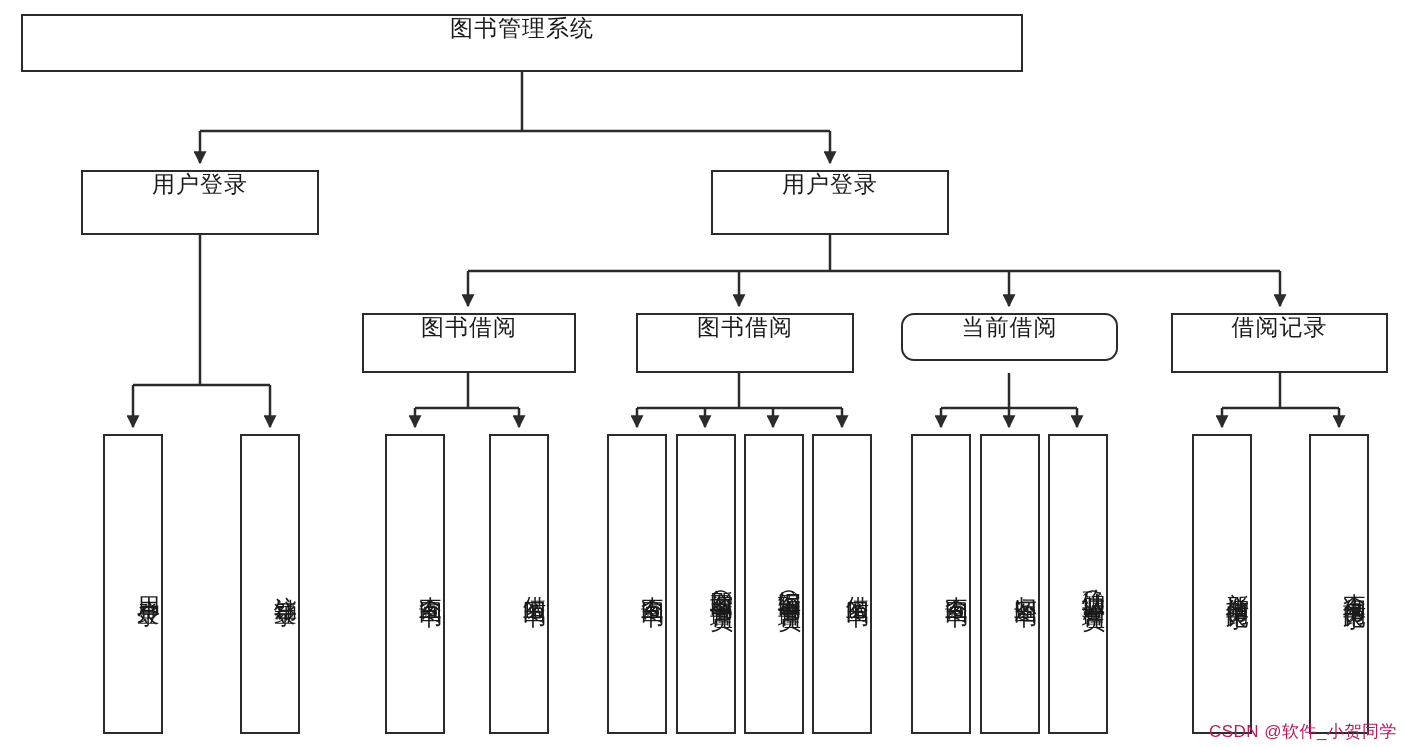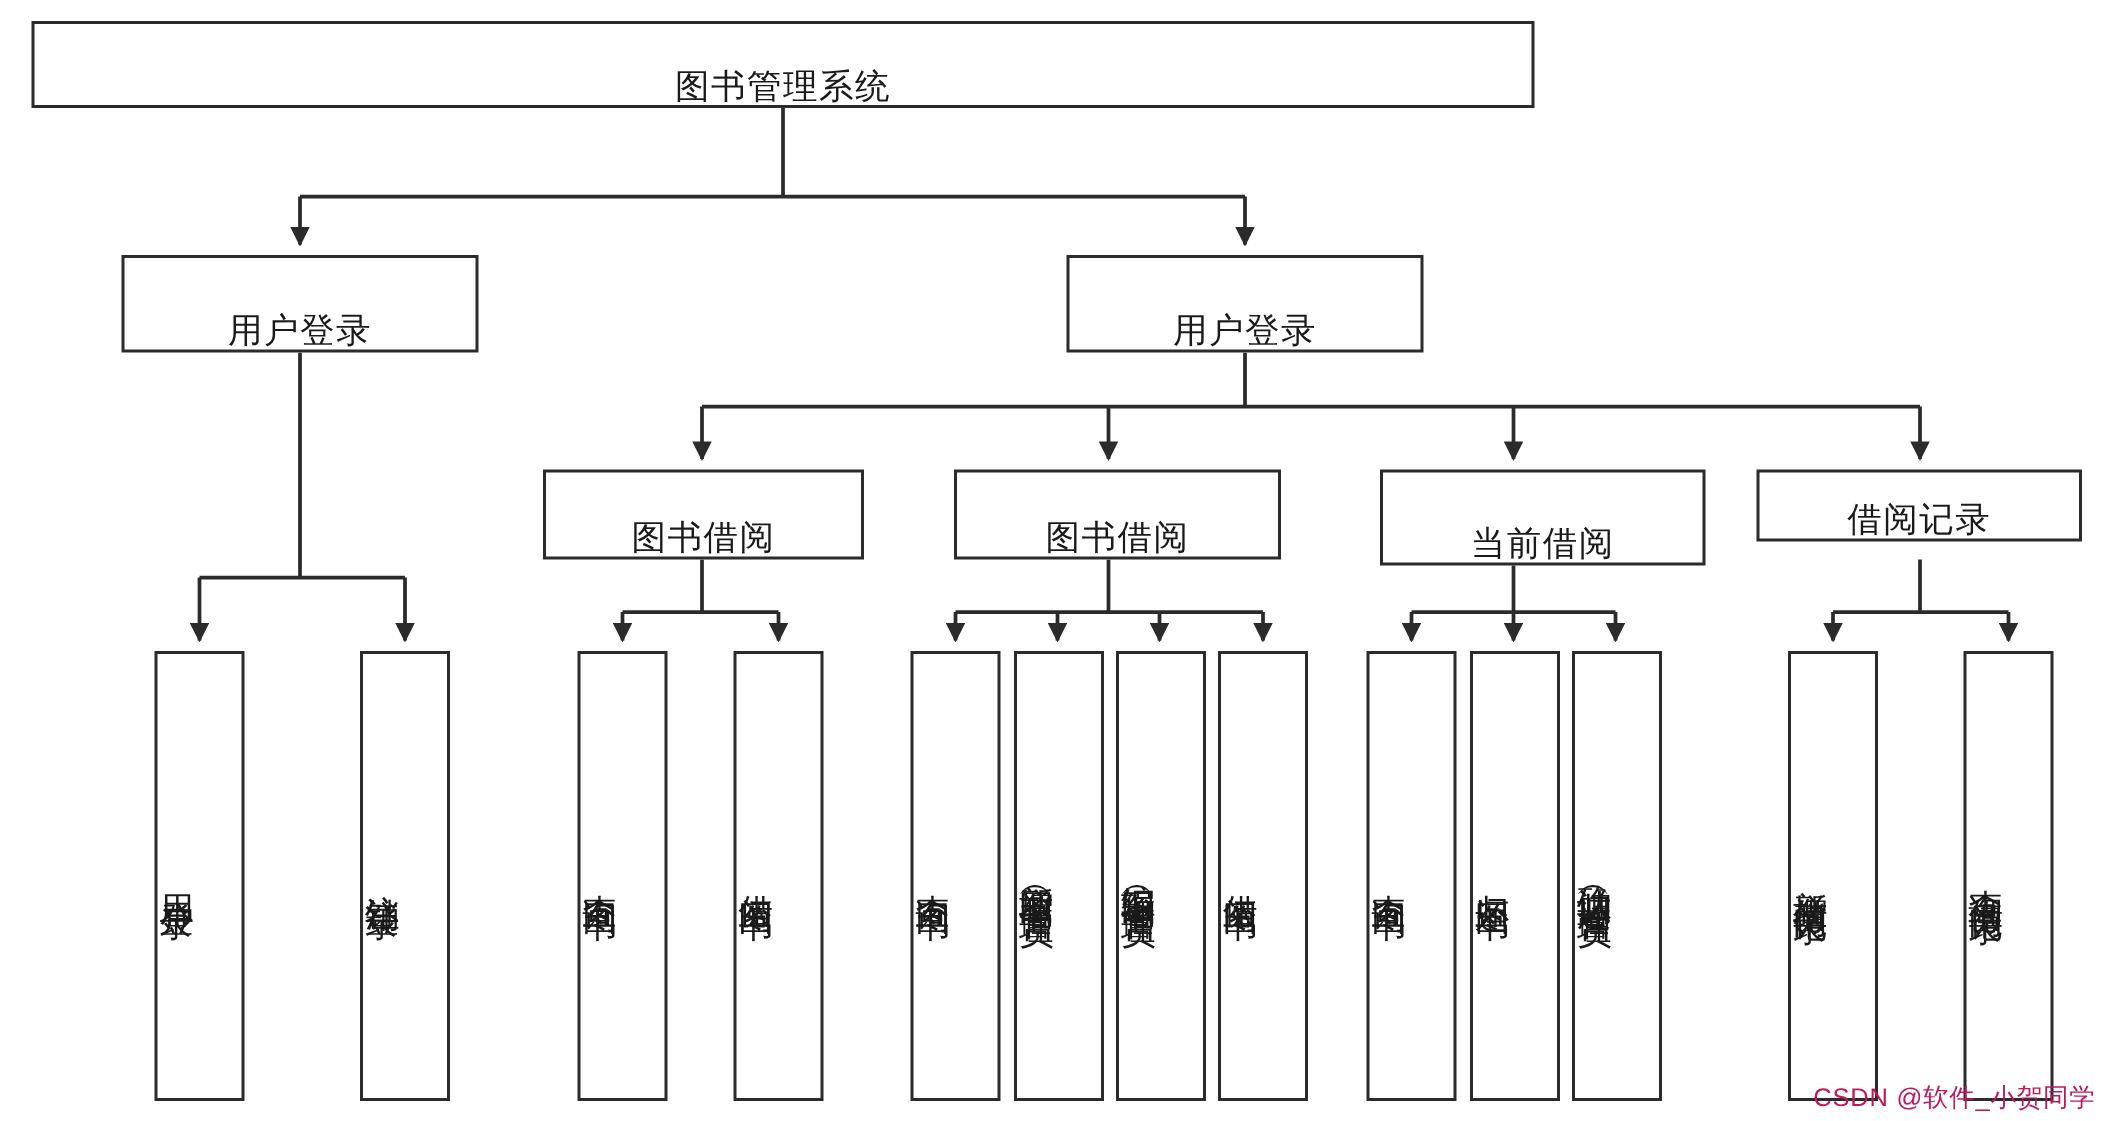--- a/index.html
+++ b/index.html
@@ -24,21 +24,21 @@
     width: 1405px;
     height: 747px;
     pointer-events: none;
   }
   .node {
     position: absolute;
     box-sizing: border-box;
     border: 2.5px solid #2b2b2b;
     background: #ffffff;
     display: flex;
-    align-items: flex-end;
+    align-items: flex-start;
     justify-content: center;
     color: #1a1a1a;
   }
   .node.h {
     font-size: 23px;
     letter-spacing: 1px;
     line-height: 1.1;
   }
   .node.v {
     writing-mode: vertical-rl;
@@ -130,24 +130,24 @@
   <div class="node h" style="left:711px; top:170px; width:238px; height:65px;">
     <span>用户登录</span>
   </div>
 
   <div class="node h" style="left:362px; top:313px; width:214px; height:60px;">
     <span>图书借阅</span>
   </div>
   <div class="node h" style="left:636px; top:313px; width:218px; height:60px;">
     <span>图书借阅</span>
   </div>
-  <div class="node h" style="left:920px; top:313px; width:217px; height:64px;">
+  <div class="node h" style="left:901px; top:313px; width:217px; height:48px;border-radius:13px;">
     <span>当前借阅</span>
   </div>
-  <div class="node h" style="left:1171px; top:313px; width:217px; height:48px;">
+  <div class="node h" style="left:1171px; top:313px; width:217px; height:60px;">
     <span>借阅记录</span>
   </div>
 
   <div class="node v" style="left:103px; top:434px; width:60px; height:300px;">
     <span class="vtext">用户登录</span>
   </div>
   <div class="node v" style="left:240px; top:434px; width:60px; height:300px;">
     <span class="vtext">注销登录</span>
   </div>
 

